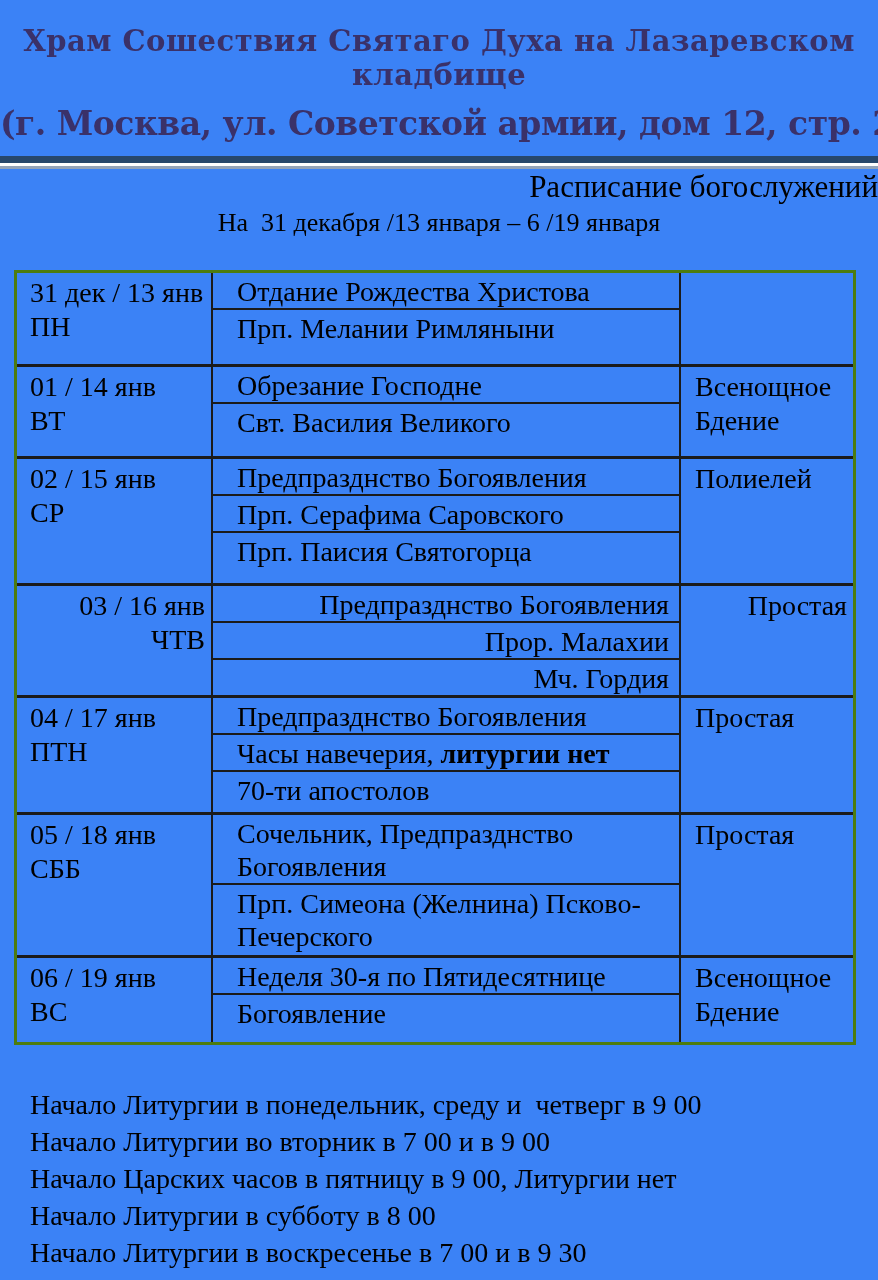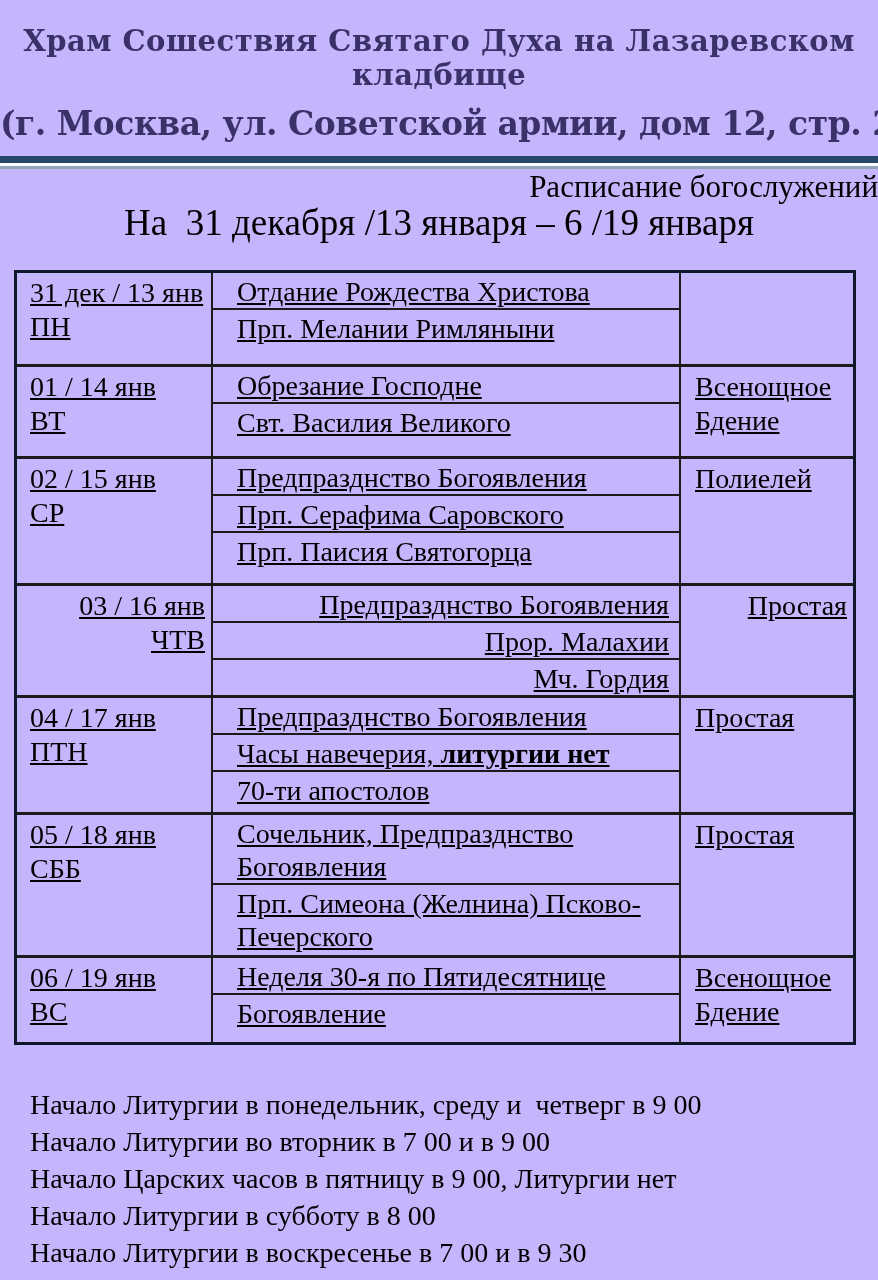--- a/index.html
+++ b/index.html
@@ -1,19 +1,19 @@
 <!DOCTYPE html>
 <html lang="ru"><head>
 <meta charset="utf-8">
 <style>
   html, body { margin:0; padding:0; background:#ffffff; }
   .page {
     width: 878px;
     height: 1280px;
-    background: #c4b5fd;
+    background: #3b82f6;
     font-family: "Liberation Serif", serif;
     color: #000000;
     overflow: hidden;
     box-sizing: border-box;
   }
 
   
   .church-header {
     text-align: center;
     color: #3a3169;
@@ -39,30 +39,29 @@
   .rule-bottom { height: 3px; background: #93a3b8; }
 
   
   .sched-title {
     text-align: right;
     font-size: 31px;
     line-height: 36px;
   }
   .sched-subtitle {
     text-align: center;
-    font-size: 37px;
+    font-size: 26px;
     line-height: 36px;
     white-space: pre-wrap;
   }
 
   
   .rtable {
     margin: 29px 22px 0 14px;
-    border: 3px solid #0f172a;
-    text-decoration: underline;
+    border: 3px solid #4d7c0f;
   }
   .trow {
     display: grid;
     grid-template-columns: 196px 1fr 172px;
     border-top: 3px solid #1b1b1b;
     box-sizing: border-box;
   }
   .trow:first-child { border-top: none; }
   .r0 { min-height: 91px; }
   .r1 { min-height: 92px; }

